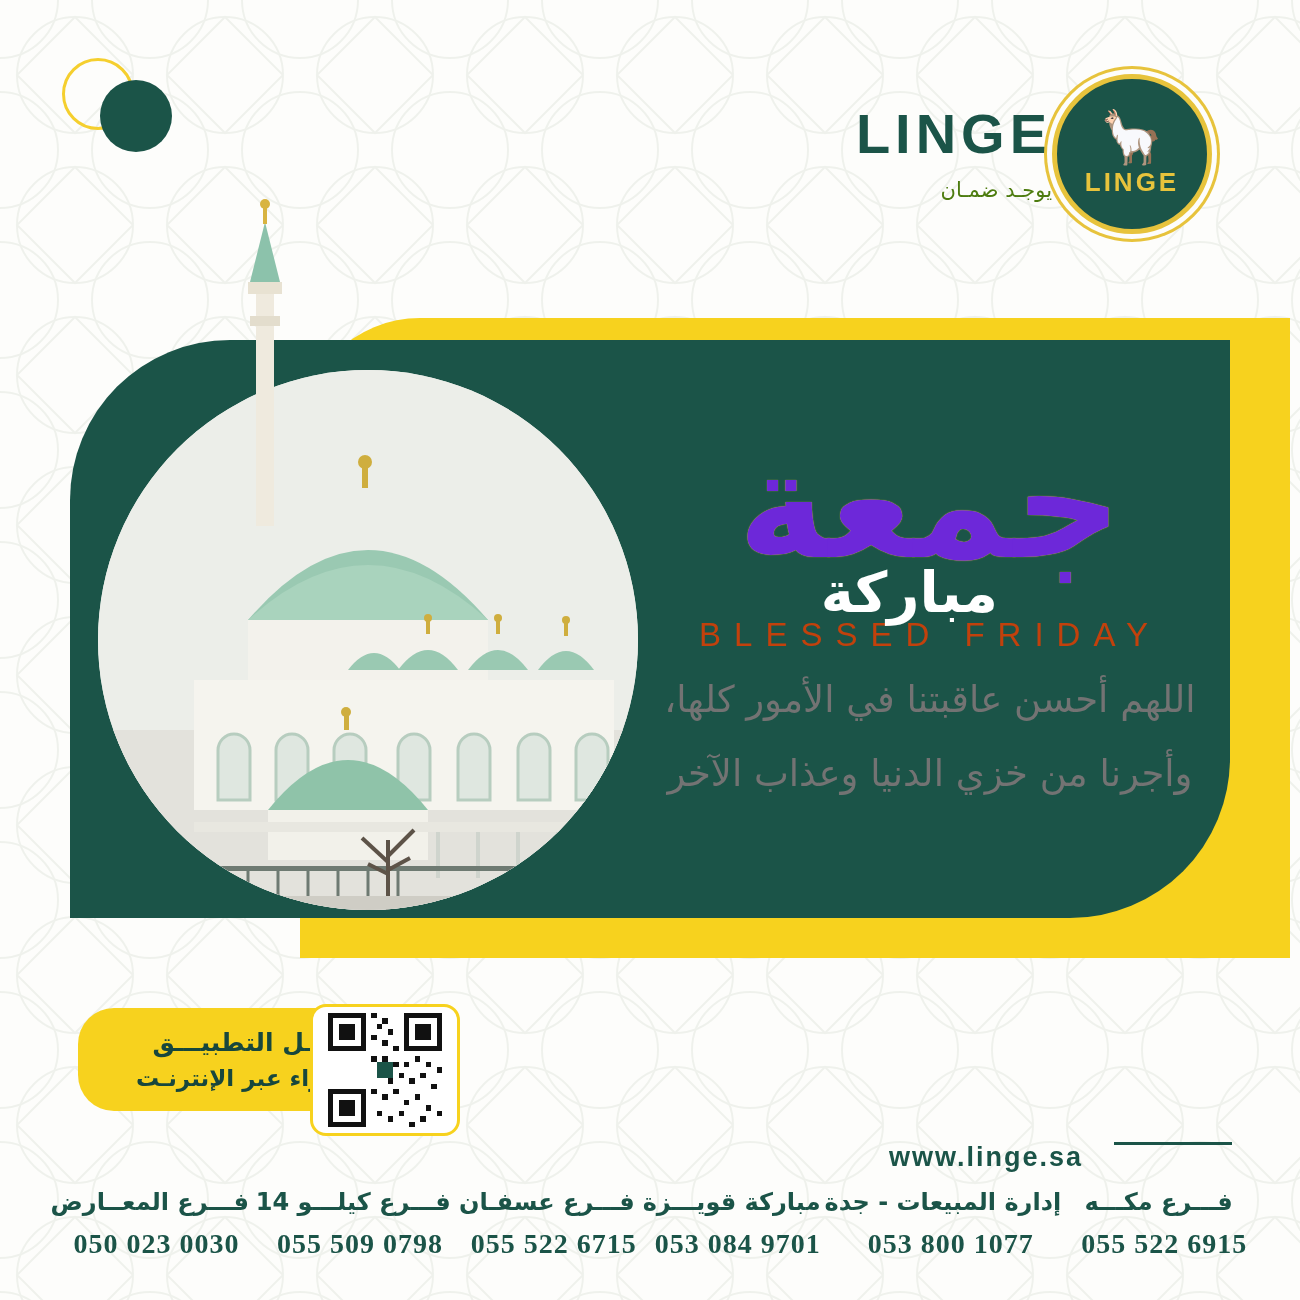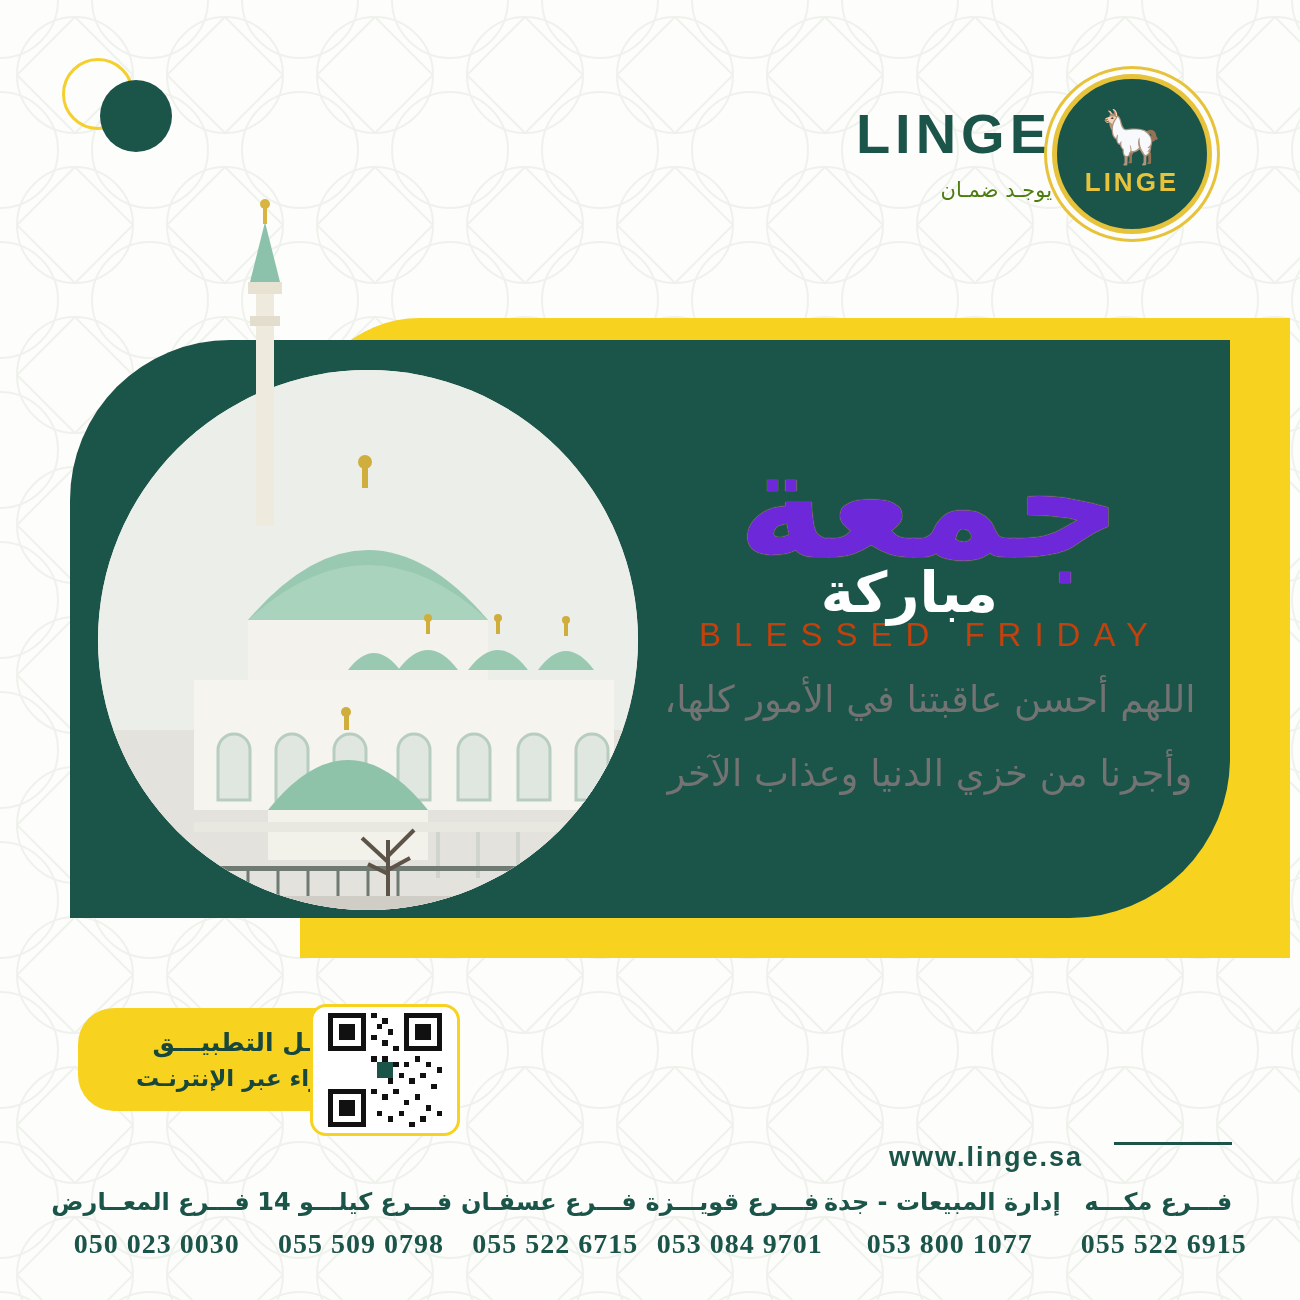--- a/index.html
+++ b/index.html
@@ -444,21 +444,21 @@
     </div>
     <div class="branch">
       <div class="bname">فـــرع كيلـــو 14</div>
       <div class="bphone">055 509 0798</div>
     </div>
     <div class="branch">
       <div class="bname">فـــرع عسفـان</div>
       <div class="bphone">055 522 6715</div>
     </div>
     <div class="branch">
-      <div class="bname">فـــرع قويـــزة</div>
+      <div class="bname">مباركة قويـــزة</div>
       <div class="bphone">053 084 9701</div>
     </div>
     <div class="branch">
       <div class="bname">إدارة المبيعات - جدة</div>
       <div class="bphone">053 800 1077</div>
     </div>
     <div class="branch">
       <div class="bname">فـــرع مكـــه</div>
       <div class="bphone">055 522 6915</div>
     </div>

